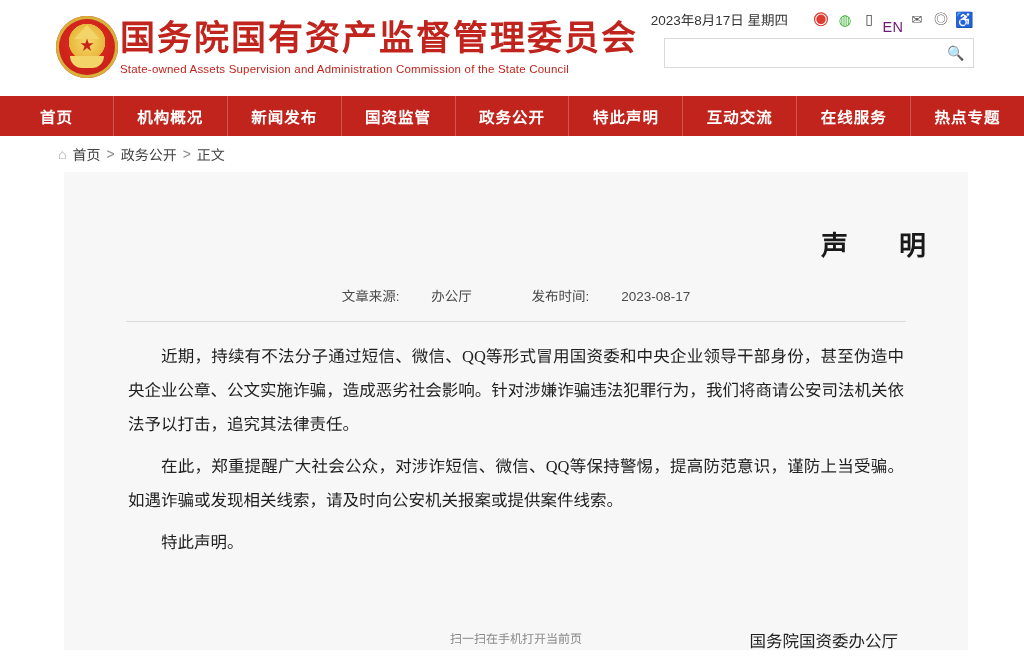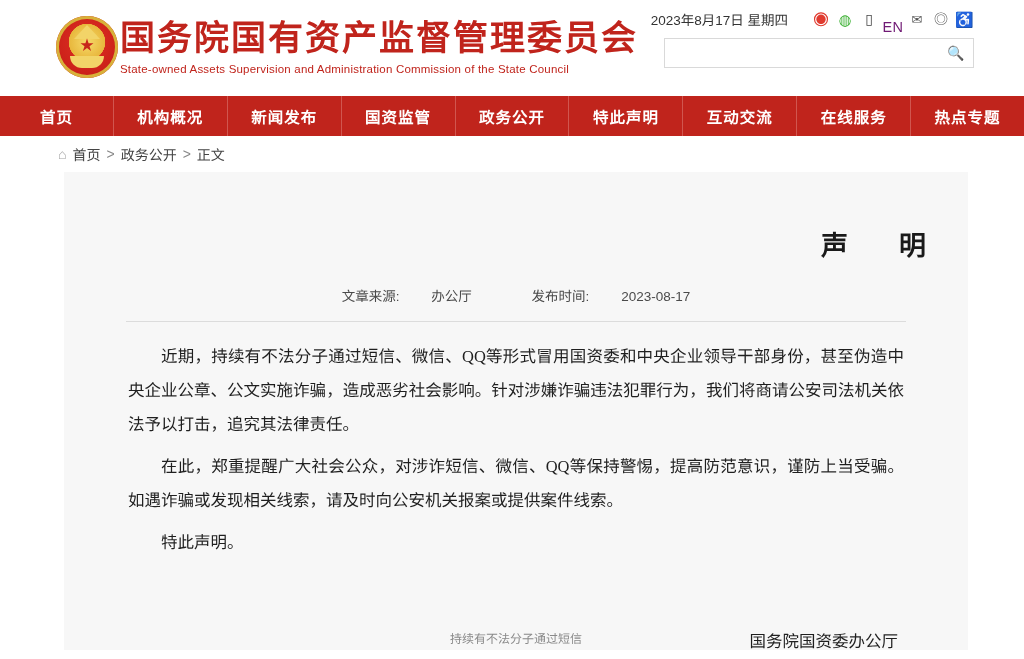--- a/index.html
+++ b/index.html
@@ -304,16 +304,16 @@
       <p>近期，持续有不法分子通过短信、微信、QQ等形式冒用国资委和中央企业领导干部身份，甚至伪造中央企业公章、公文实施诈骗，造成恶劣社会影响。针对涉嫌诈骗违法犯罪行为，我们将商请公安司法机关依法予以打击，追究其法律责任。</p>
       <p>在此，郑重提醒广大社会公众，对涉诈短信、微信、QQ等保持警惕，提高防范意识，谨防上当受骗。如遇诈骗或发现相关线索，请及时向公安机关报案或提供案件线索。</p>
       <p>特此声明。</p>
     </div>
 
     <div class="sign">
       <div class="s1">国务院国资委办公厅</div>
 
     </div>
 
-    <div class="qr-hint">持续有不法分子通过短信</div>
+    <div class="qr-hint">扫一扫在手机打开当前页</div>
   </div>
 
 </div>
 
 </body></html>

